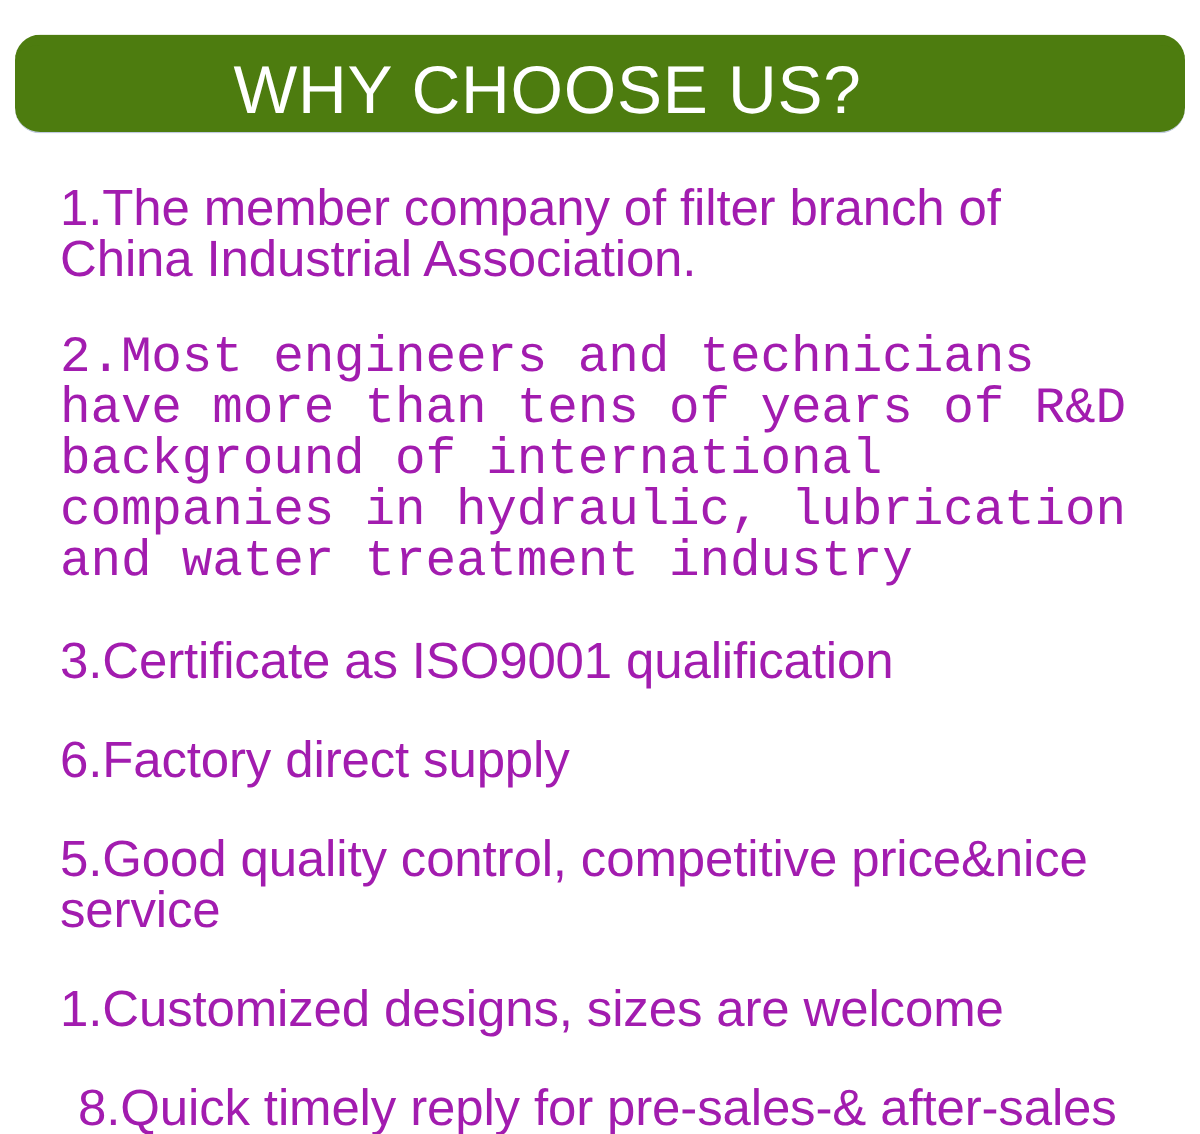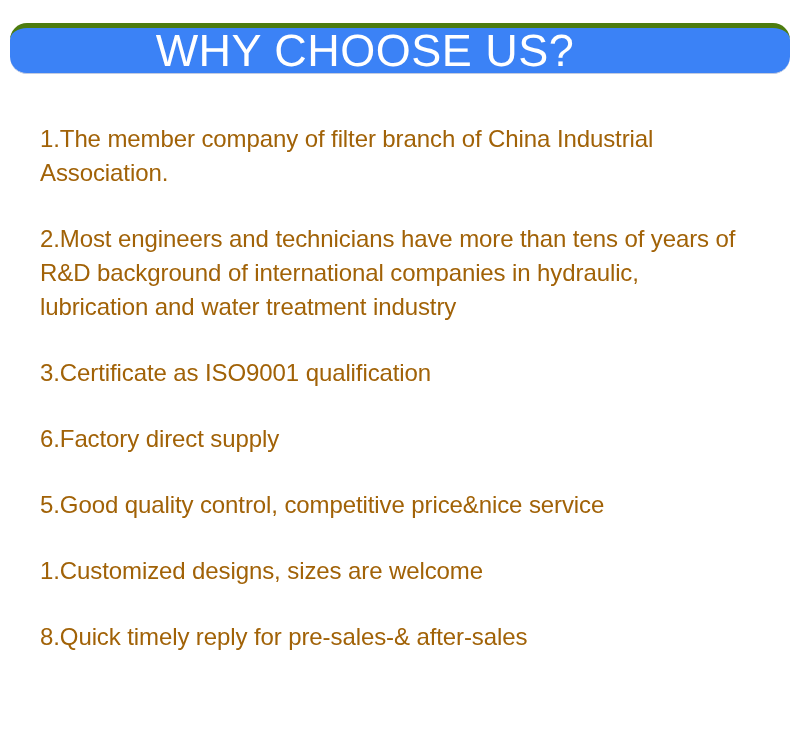--- a/index.html
+++ b/index.html
@@ -22,25 +22,25 @@
     background: #ffffff;
     box-sizing: border-box;
   }
 
   
   .banner {
     position: absolute;
     left: 10px;
     top: 23px;
     width: 780px;
-    height: 51px;
-    background: #3b82f6;
+    height: 66px;
+    background: #4d7c0f;
     border-radius: 17px;
     box-sizing: border-box;
-    border-top: 5px solid #4d7c0f;
+    border-top: 7px solid #4d7c0f;
     border-bottom: 1px solid #c2cbe0;
     display: flex;
     align-items: center;
     justify-content: center;
     overflow: hidden;
   }
   .banner-title {
     color: #ffffff;
     font-family: "Liberation Sans", sans-serif;
     font-size: 45px;
@@ -54,36 +54,37 @@
 
   
   .content {
     position: absolute;
     left: 40px;
     top: 122px;
     width: 730px;
   }
 
   .list-item {
-    color: #a16207;
+    color: #a21caf;
     font-family: "Liberation Sans", sans-serif;
-    font-size: 24px;
+    font-size: 34px;
     font-weight: 400;
     line-height: 34px;
     letter-spacing: -0.1px;
     margin: 0 0 32px 0;
     white-space: pre-wrap;
   }
   .list-item:last-child {
     margin-bottom: 0;
+    margin-left: 12px;
   }
 
   
   .w-item-1 { max-width: 660px; }
-  .w-item-2 { max-width: 712px; }
+  .w-item-2 { max-width: 712px; font-family: Liberation Mono, monospace; }
   .w-item-3 { max-width: 700px; margin-top: 20px; }
   .w-item-4 { max-width: 700px; }
   .w-item-5 { max-width: 720px; }
   .w-item-6 { max-width: 700px; }
   .w-item-7 { max-width: 700px; }
   .w-item-8 { max-width: 700px; }
 </style>
 </head>
 <body>
 

